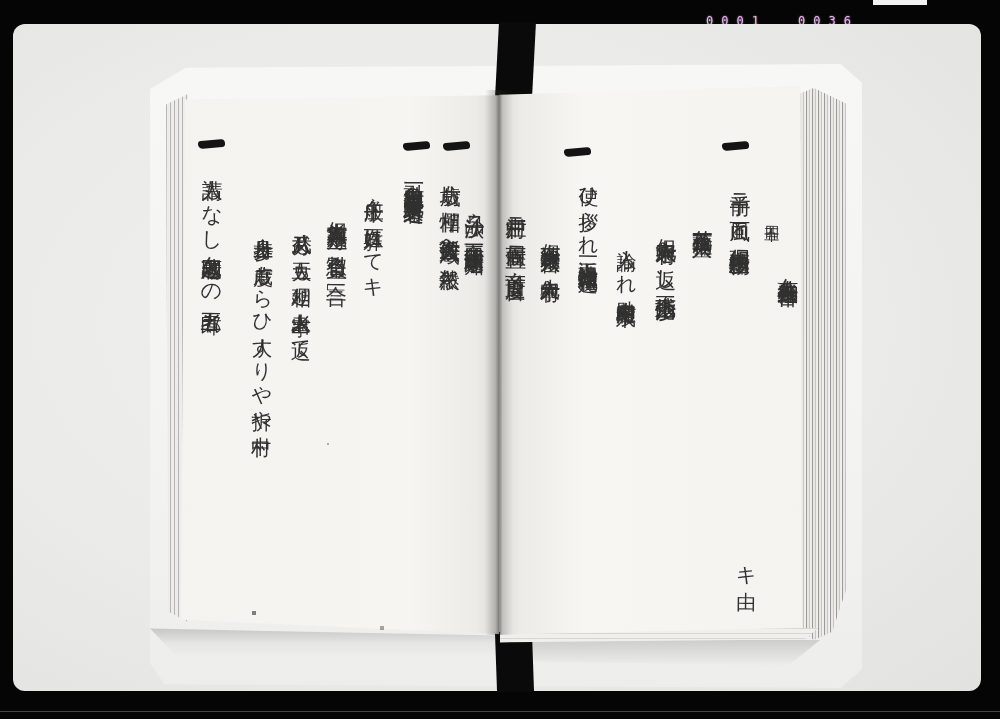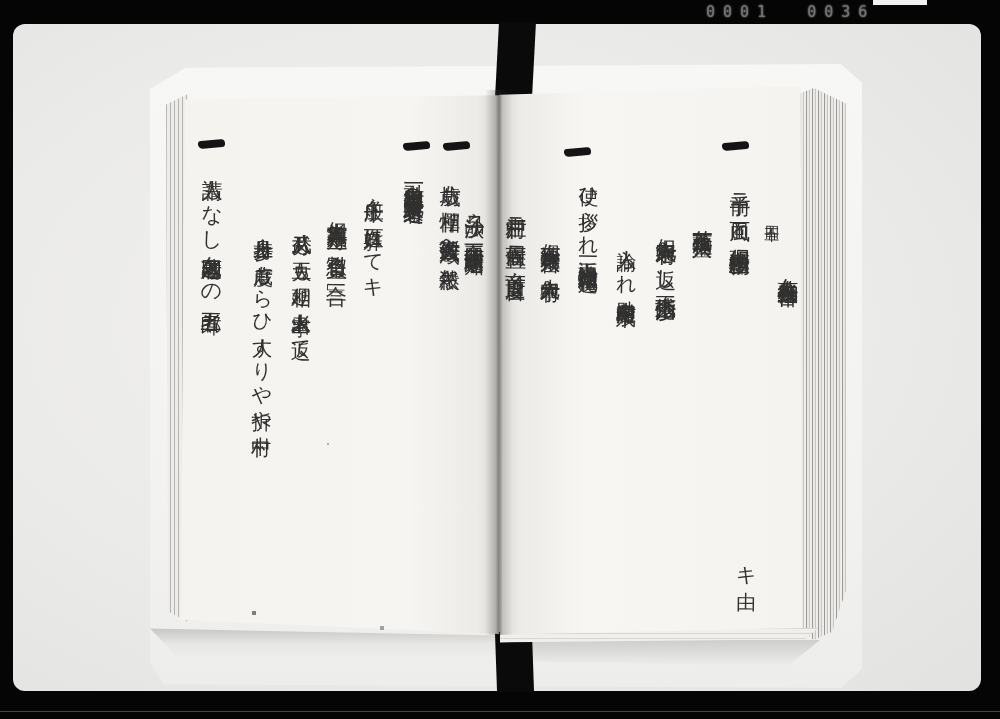--- a/index.html
+++ b/index.html
@@ -8,23 +8,23 @@
     background:#050505;
     font-family:"DejaVu Sans", sans-serif;
   }
   
   .photo {
     position:absolute; left:13px; top:24px; width:968px; height:667px;
     border-radius:12px;
     background:radial-gradient(ellipse at 42% 45%, #f1f0ef 0%, #ebebea 55%, #e2e2e1 100%);
   }
   .counter {
-    position:absolute; left:706px; top:3px;
-    color:#737373; font-family:"DejaVu Sans Mono", monospace;
-    font-size:15px; letter-spacing:8px; word-spacing:16px;
+    position:absolute; left:706px; top:14px;
+    color:#f0abfc; font-family:"DejaVu Sans Mono", monospace;
+    font-size:12px; letter-spacing:8px; word-spacing:16px;
     text-shadow:0 0 2px rgba(255,255,255,.6);
   }
   .film-notch { position:absolute; left:873px; top:0; width:54px; height:5px; background:#f2f2f2; }
   .film-edge-bottom { position:absolute; left:0; top:711px; width:1000px; height:1px; background:rgba(190,190,190,.35); }
 
   
   .backing {
     position:absolute; left:150px; top:64px; width:712px; height:624px;
     background:linear-gradient(180deg,#f7f7f6 0%, #f2f2f1 70%, #ededec 100%);
     clip-path:polygon(0 4%, 5% .6%, 97% 0, 100% 3%, 100% 97%, 97% 100%, 2% 99.4%, 0 96%);

